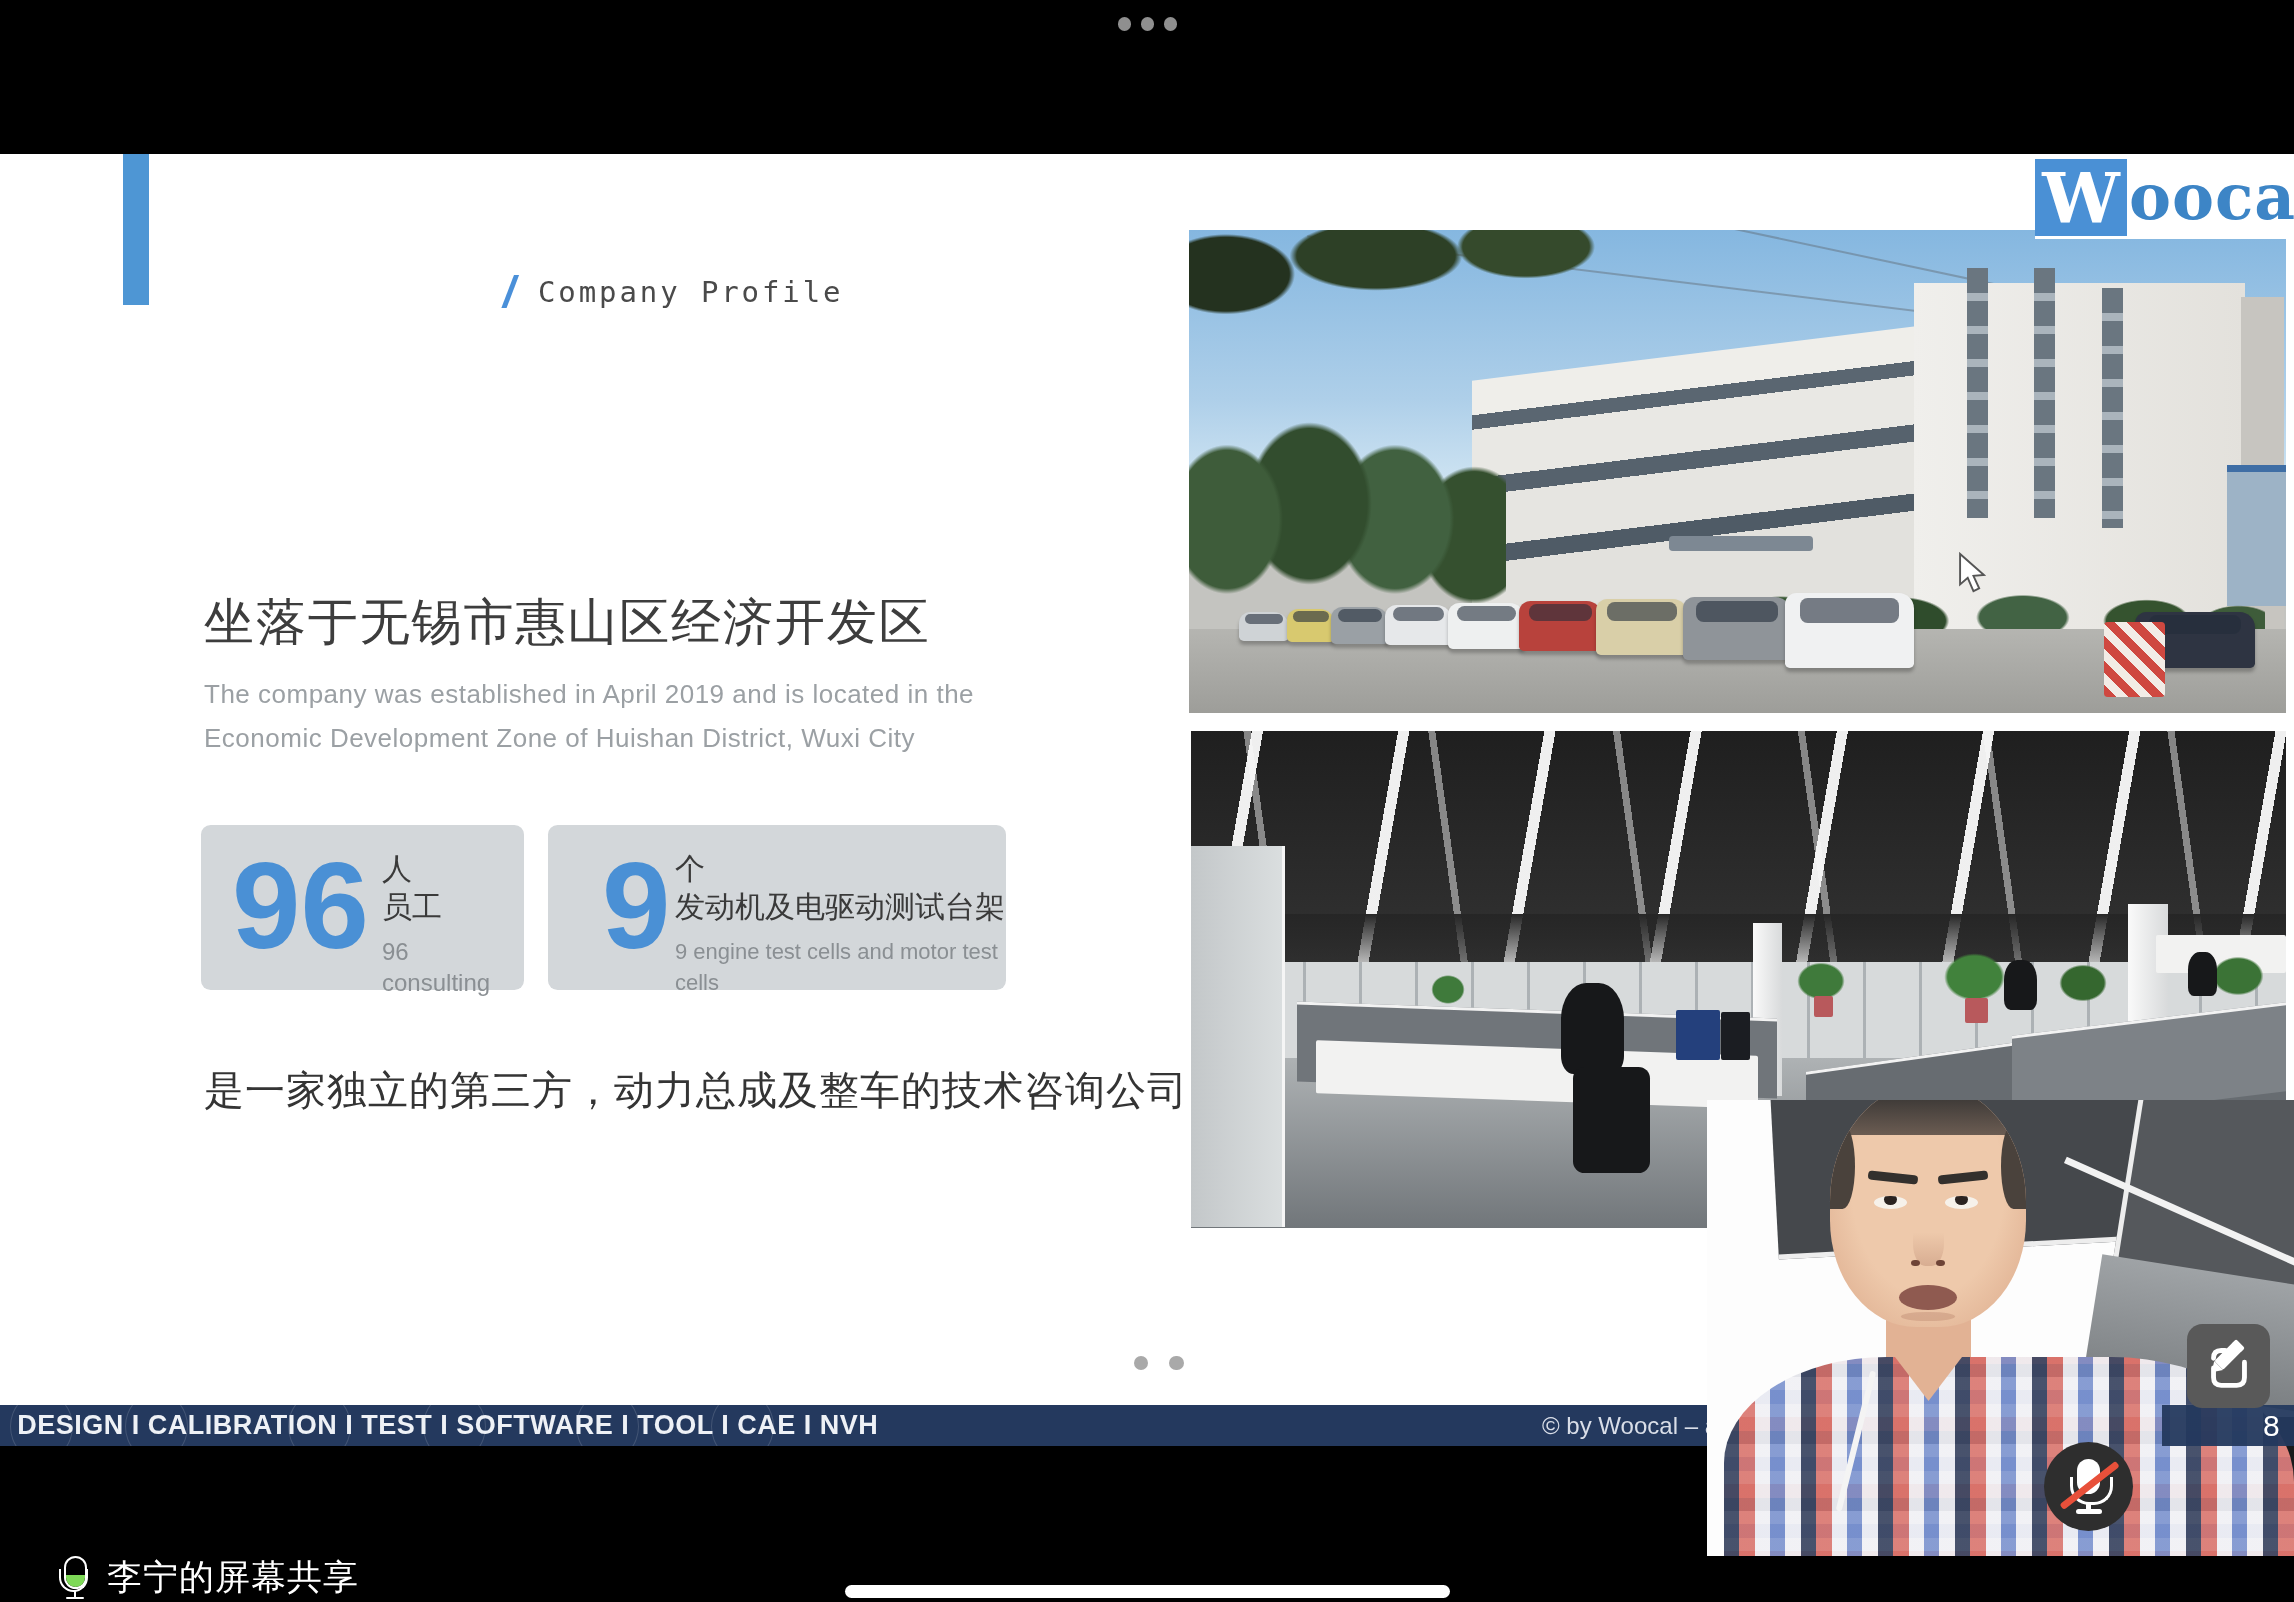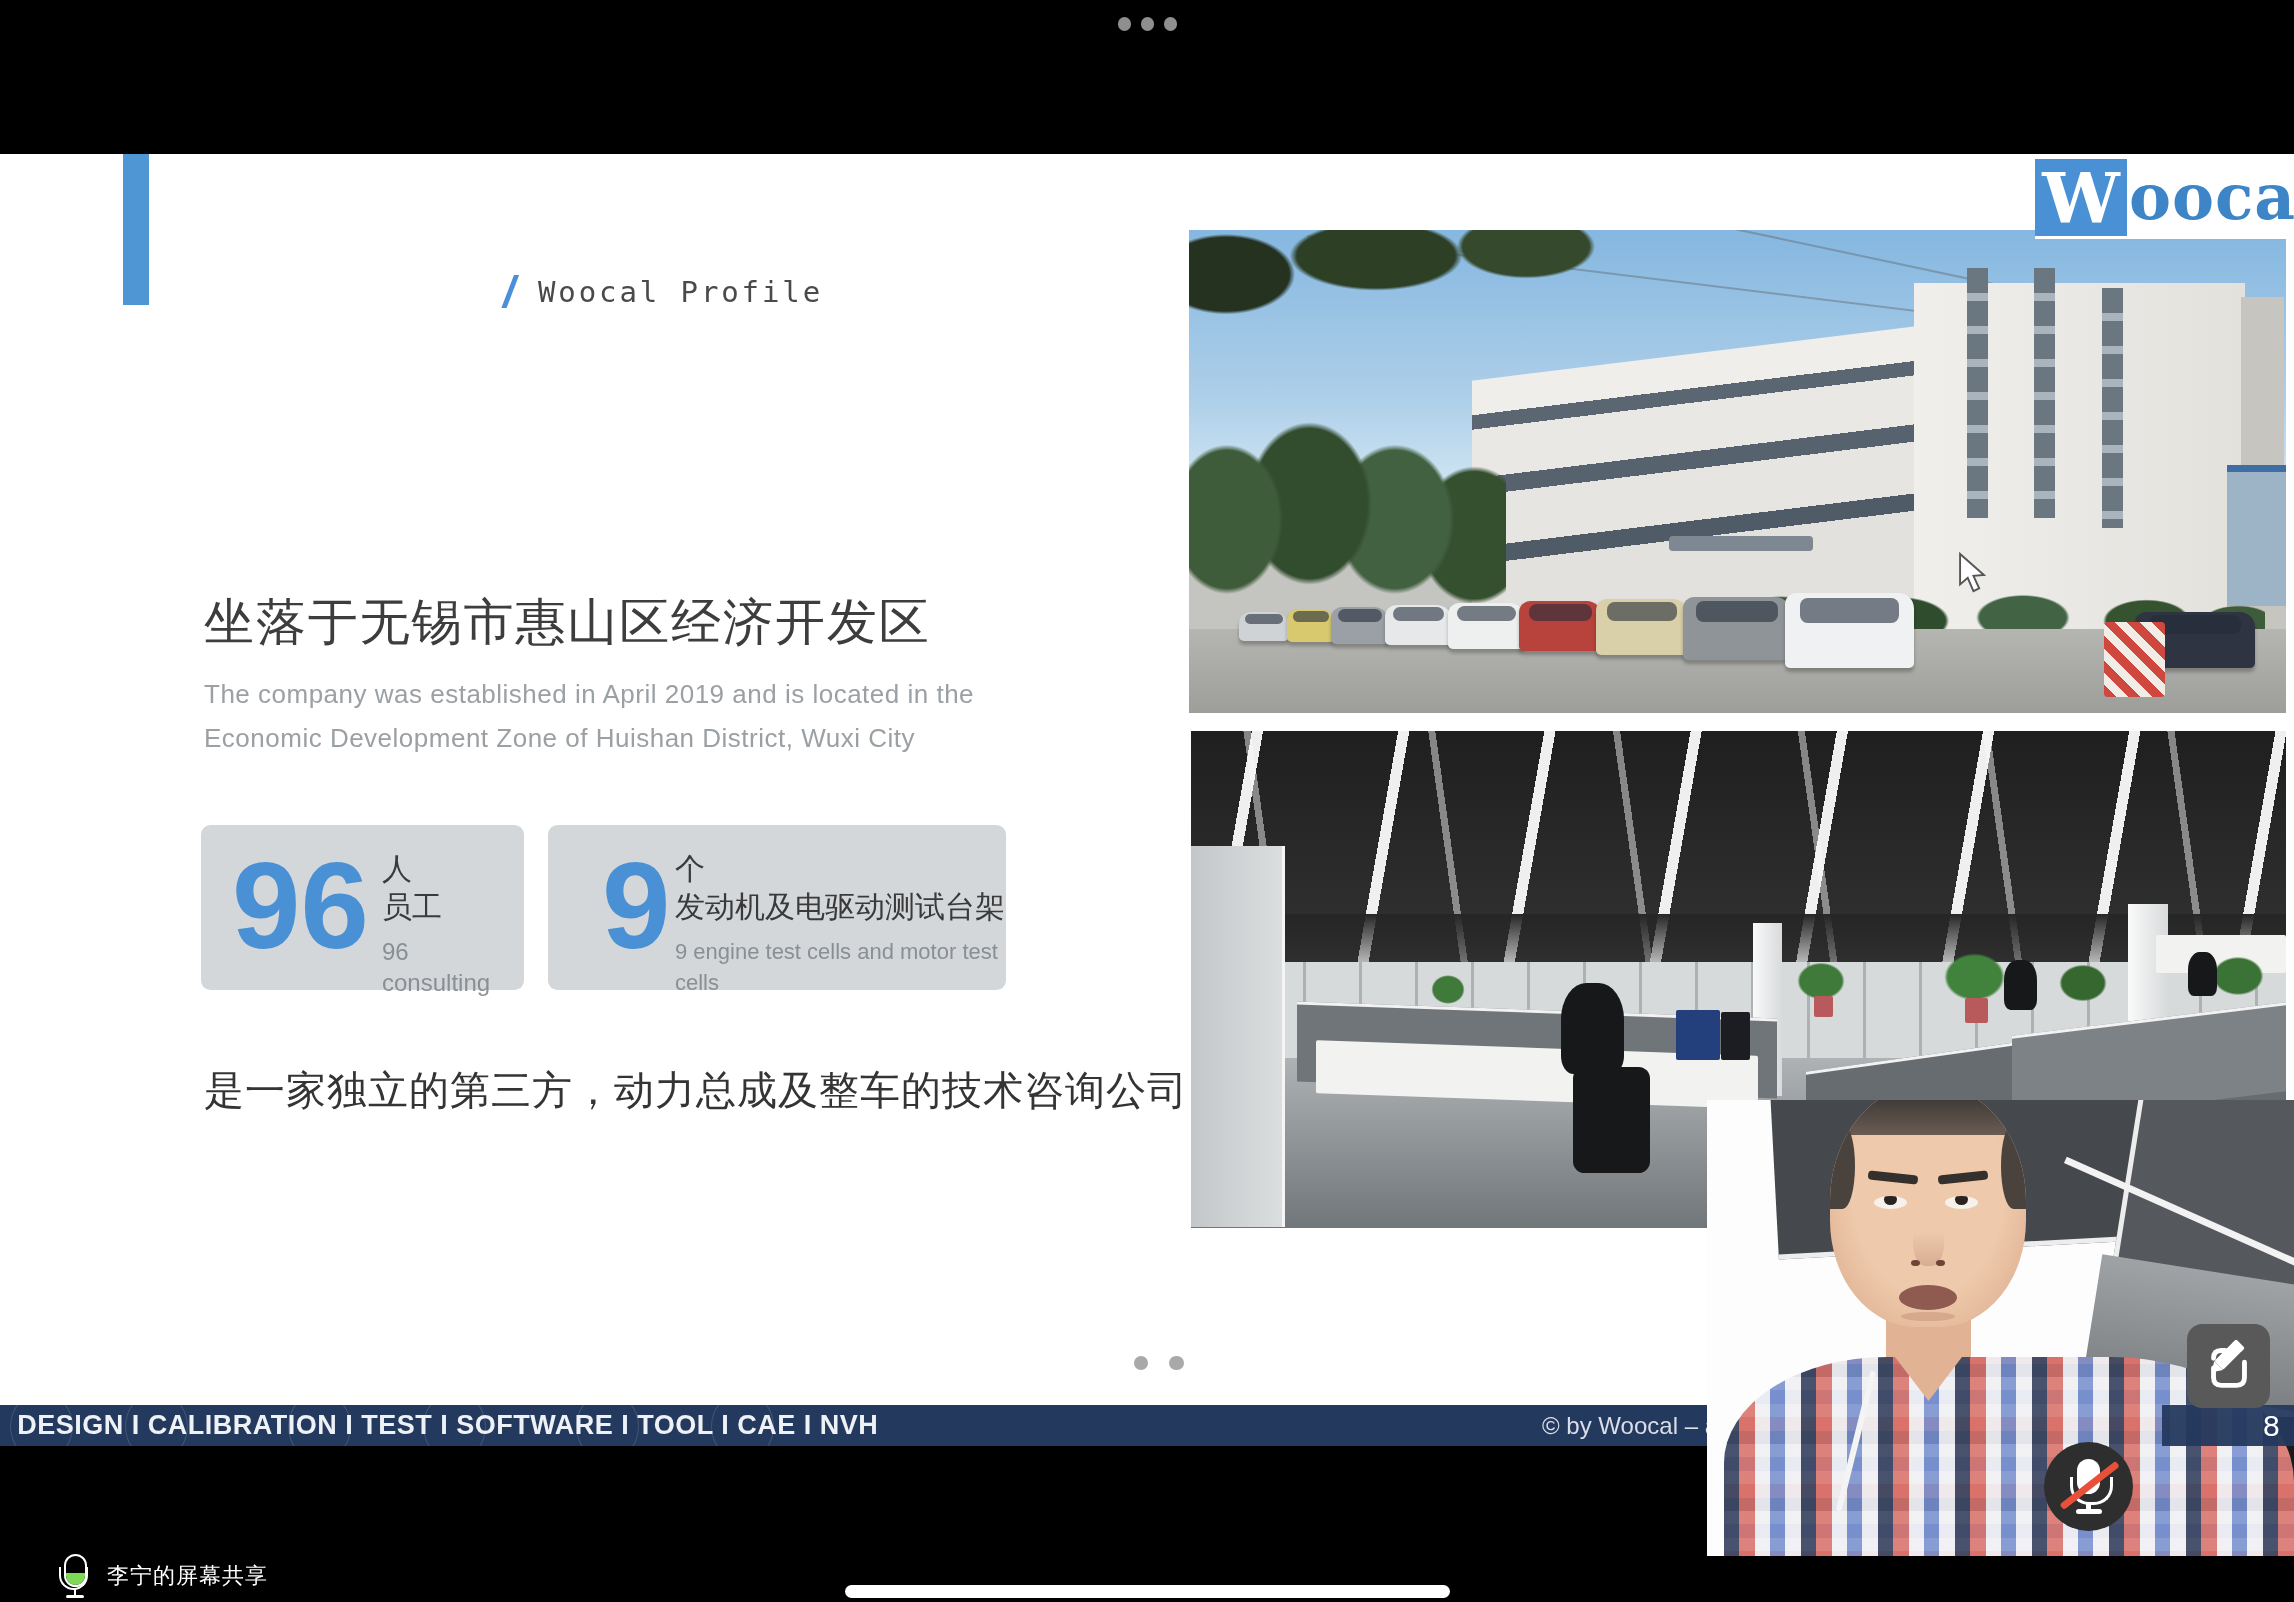--- a/index.html
+++ b/index.html
@@ -13,21 +13,21 @@
   .more-dots i{width:13.4px;height:13.4px;border-radius:50%;background:#8f8f8f;display:block;}
   .bottom-bar{left:0;top:1446px;width:2294px;height:157px;background:#000;z-index:10;}
 
   .share-label{left:61px;top:1554px;z-index:40;display:flex;align-items:center;gap:21px;}
   .mic-live{width:25px;height:44px;position:relative;}
   .mic-live .capsule{position:absolute;left:2.9px;top:0;width:19px;height:29px;border:2.9px solid #fff;border-radius:11.5px;overflow:hidden;background:transparent;}
   .mic-live .level{position:absolute;left:0;bottom:0;width:100%;height:40%;background:#7ed957;}
   .mic-live .arc{position:absolute;left:-1.9px;top:13.4px;width:25px;height:21px;border:2.9px solid #fff;border-top:none;border-radius:0 0 15.4px 15.4px;}
   .mic-live .stem{position:absolute;left:12.5px;top:35px;width:2.9px;height:6.7px;background:#fff;}
   .mic-live .base{position:absolute;left:4.8px;top:41px;width:18px;height:2.9px;background:#fff;border-radius:1.9px;}
-  .share-label span{color:#fff;font-size:22px;letter-spacing:1px;}
+  .share-label span{color:#fff;font-size:35px;letter-spacing:1px;}
 
   .home-indicator{left:845px;top:1585px;width:605px;height:12.5px;border-radius:6.7px;background:#fff;z-index:40;}
 
   
   .slide{left:0;top:154px;width:2294px;height:1292px;background:#fff;z-index:5;overflow:hidden;}
   .accent-bar{left:123px;top:0;width:26px;height:151px;background:#4e96d4;}
   .slide-title{left:200px;top:73px;font-size:77px;font-weight:800;color:#2b2b2b;letter-spacing:3.8px;}
   .title-slash{left:503px;top:113px;font-size:44px;font-weight:700;font-style:italic;color:#4a90d9;}
   .title-sub{left:538px;top:121px;font-size:29px;color:#4a4a4a;letter-spacing:2.9px;font-family:"DejaVu Sans Mono",monospace;}
 
@@ -159,21 +159,21 @@
 <div class="abs top-bar"></div>
 <div class="abs more-dots">
     <i></i>
     <i></i>
     <i></i>
   </div>
 
 <div class="abs slide">
   <div class="abs accent-bar"></div>
   <div class="abs title-slash">/</div>
-  <div class="abs title-sub">Woocal Profile</div>
+  <div class="abs title-sub">Company Profile</div>
 
   <div class="abs logo">
     <div class="w-box">W</div>
     <div class="rest">oocal</div>
   </div>
 
   <div class="abs zh-main zh-l2">坐落于无锡市惠山区经济开发区</div>
   <div class="abs en-sub en-l1">The company was established in April 2019 and is located in the</div>
   <div class="abs en-sub en-l2">Economic Development Zone of Huishan District, Wuxi City</div>
 

